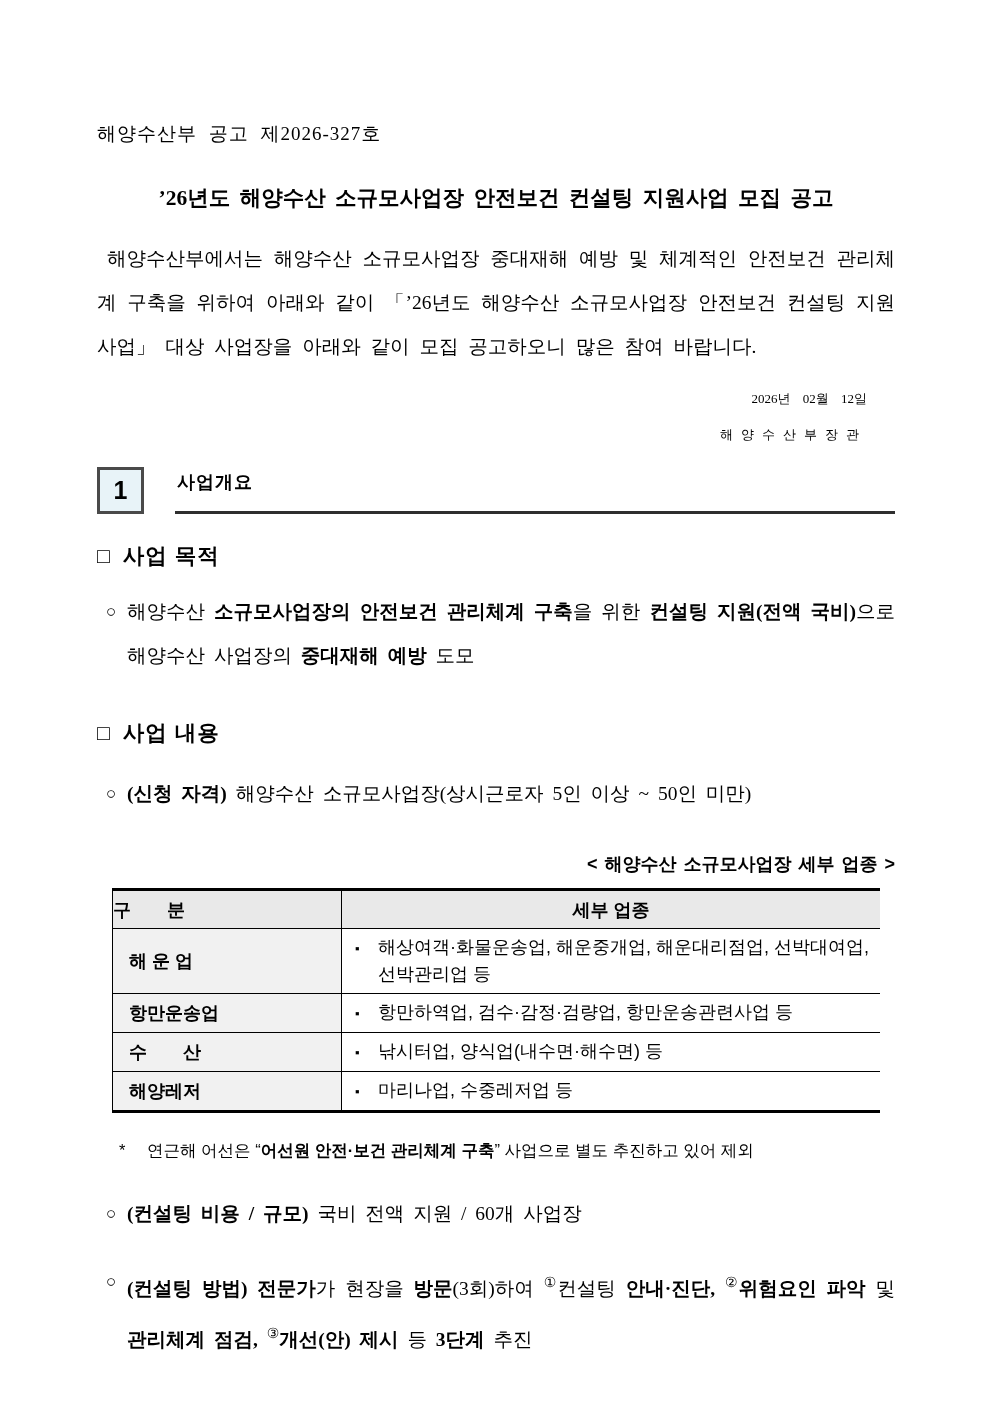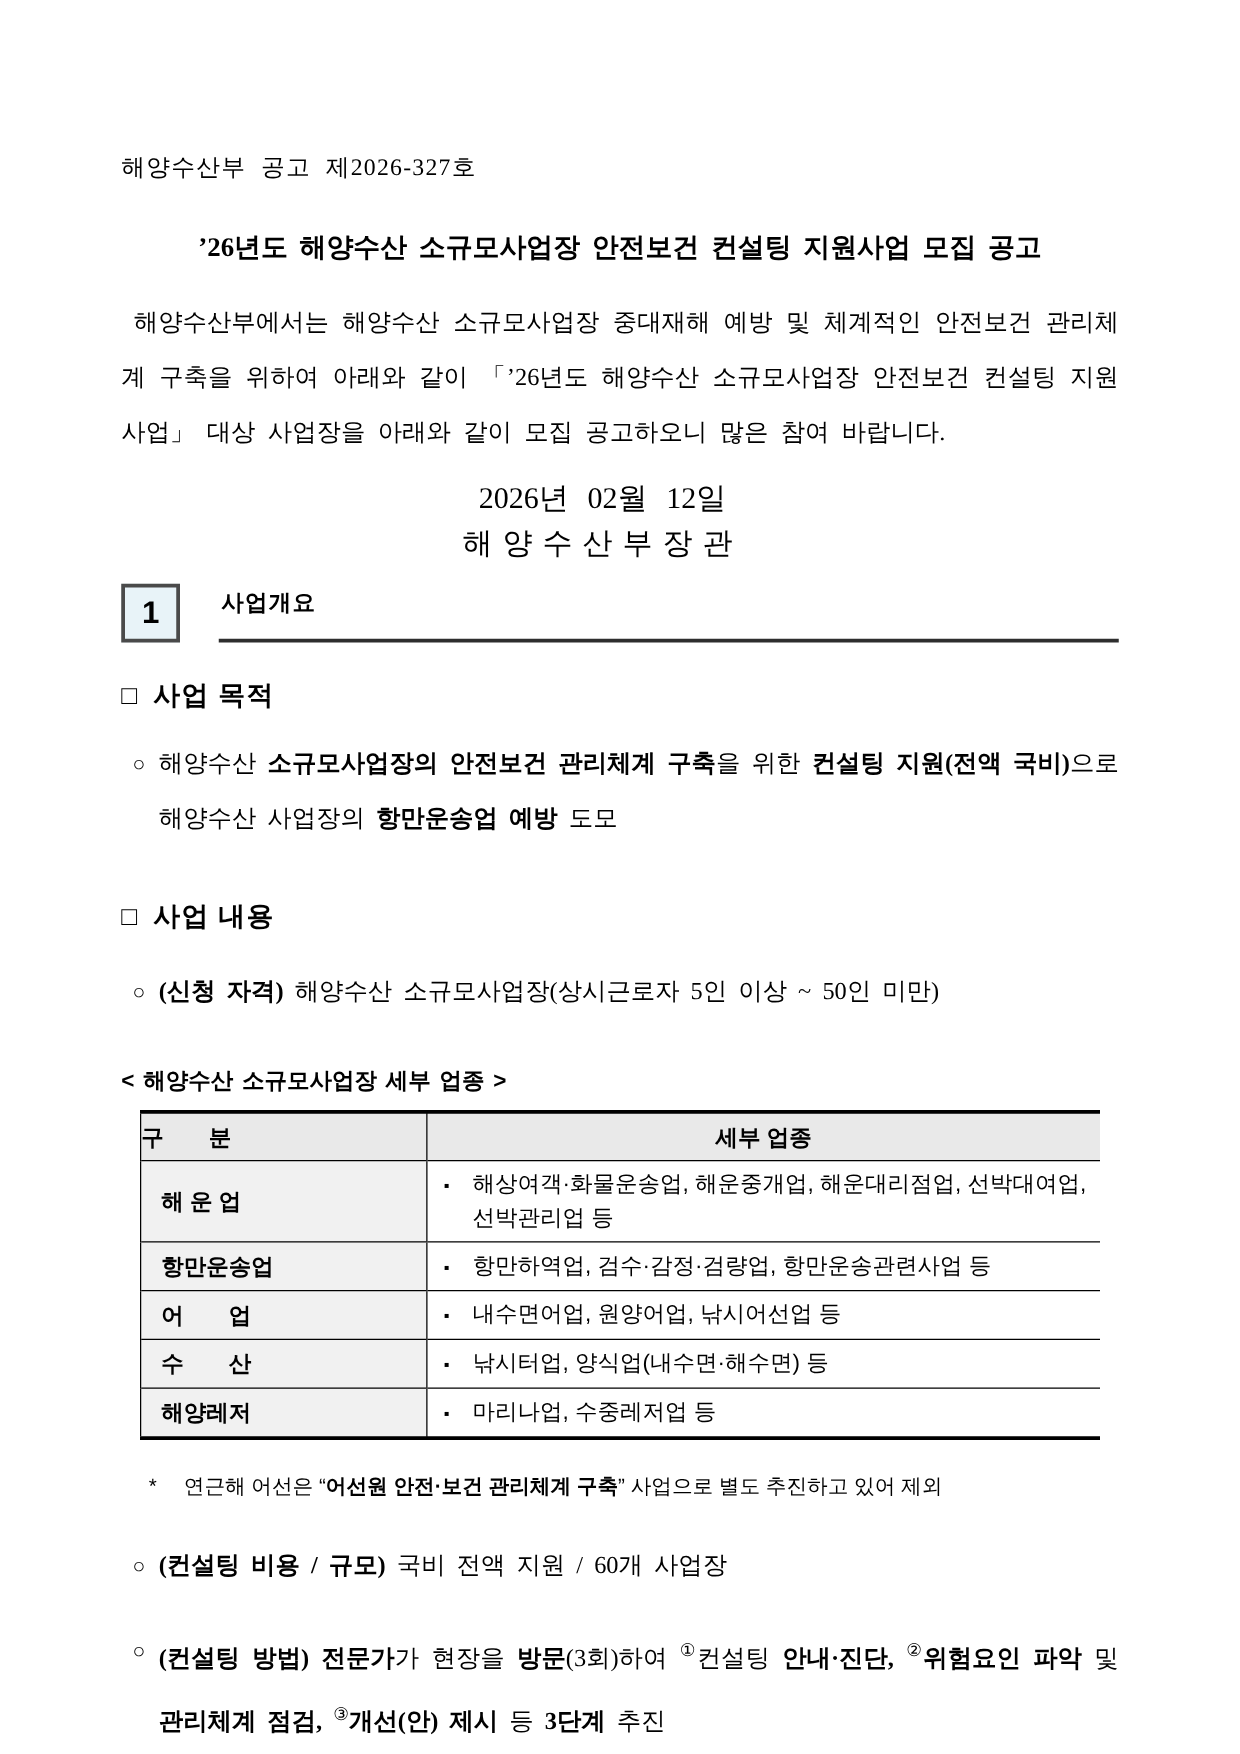--- a/index.html
+++ b/index.html
@@ -12,21 +12,21 @@
 
   .notice-number { padding-top:121px; font-size:19px; letter-spacing:1px; word-spacing:6px; }
 
   .doc-title { margin-top:36px; text-align:center; font-weight:bold; font-size:21.5px; word-spacing:4px; }
 
   .intro {
     margin-top:25px; font-size:19.5px; line-height:44px;
     text-align:justify; text-indent:10px; word-spacing:5px;
   }
 
-  .date-block { margin-top:12px; text-align:center; padding-right:28px; font-size:24px; line-height:36px; }
+  .date-block { margin-top:12px; text-align:right; padding-right:28px; font-size:13px; line-height:36px; }
   .issue-date { word-spacing:9px; }
   .issuer { letter-spacing:8px; }
 
   .section-header { margin-top:14px; display:flex; align-items:stretch; }
   .section-num-box {
     width:47px; height:47px; flex:0 0 47px;
     background:#e8f3f8; border:3px solid #4a4a4a;
     display:flex; align-items:center; justify-content:center;
     font-family:"Liberation Sans", sans-serif; font-weight:bold; font-size:25px;
   }
@@ -46,21 +46,21 @@
   .bullet-item .btext { flex:1; text-align:justify; word-spacing:4px; }
   .bi-purpose { margin-top:20px; }
   .bi-elig { margin-top:25px; }
   .bi-cost { margin-top:30px; }
   .bi-method { margin-top:24px; }
 
   .b { font-weight:bold;text-align:right; }
   .sup { vertical-align:super; font-size:0.72em; }
 
   .table-title {
-    margin-top:36px; text-align:left;
+    margin-top:36px; text-align:right;
     font-family:"Liberation Sans", sans-serif; font-weight:bold; font-size:18px; word-spacing:2px;
   }
   .table-wrap { margin:12px 0 0 15px; width:768px; }
   table { width:100%; border-collapse:collapse; font-family:"Liberation Sans", sans-serif; font-size:18px; }
   table { border-top:3px solid #000; border-bottom:3px solid #000; }
   th, td { border-top:1.5px solid #000; }
   th { background:#e9e9e9; height:39px; font-weight:bold; }
   td.cat, th.cat-h { width:229px; border-left:1.5px solid #000; border-right:1.5px solid #000; text-align:left; white-space:pre; }
   td.cat { background:#f1f1f1; font-weight:bold; padding:5px 16px; }
   td.ind { padding:5px 0 5px 13px; line-height:27px; }
@@ -95,21 +95,21 @@
     </div>
   </div>
 
   <div class="h2 h2-purpose">
     <span class="sq">□</span>
     <span>사업 목적</span>
   </div>
 
   <div class="bullet-item bi-purpose">
     <span class="marker">○</span>
-    <span class="btext"><span>해양수산 </span><span class="b">소규모사업장의</span><span> </span><span class="b">안전보건 관리체계 구축</span><span>을 위한 </span><span class="b">컨설팅 지원(전액 국비)</span><span>으로 해양수산 사업장의 </span><span class="b">항만운송업 예방</span><span> 도모</span></span>
+    <span class="btext"><span>해양수산 </span><span class="b">소규모사업장의</span><span> </span><span class="b">안전보건 관리체계 구축</span><span>을 위한 </span><span class="b">컨설팅 지원(전액 국비)</span><span>으로 해양수산 사업장의 </span><span class="b">중대재해 예방</span><span> 도모</span></span>
   </div>
 
   <div class="h2 h2-content">
     <span class="sq">□</span>
     <span>사업 내용</span>
   </div>
 
   <div class="bullet-item bi-elig">
     <span class="marker">○</span>
     <span class="btext"><span class="b">(신청 자격)</span><span> 해양수산 소규모사업장(상시근로자 5인 이상 ~ 50인 미만)</span></span>
@@ -132,29 +132,20 @@
             <span class="ltext">해상여객·화물운송업, 해운중개업, 해운대리점업, 선박대여업, 선박관리업 등</span>
           </div>
         </td>
       </tr>
       <tr>
         <td class="cat">항만운송업</td>
         <td class="ind">
           <div class="cellflex">
             <span class="lb">▪</span>
             <span class="ltext">항만하역업, 검수·감정·검량업, 항만운송관련사업 등</span>
-          </div>
-        </td>
-      </tr>
-      <tr>
-        <td class="cat">어　　업</td>
-        <td class="ind">
-          <div class="cellflex">
-            <span class="lb">▪</span>
-            <span class="ltext">내수면어업, 원양어업, 낚시어선업 등</span>
           </div>
         </td>
       </tr>
       <tr>
         <td class="cat">수　　산</td>
         <td class="ind">
           <div class="cellflex">
             <span class="lb">▪</span>
             <span class="ltext">낚시터업, 양식업(내수면·해수면) 등</span>
           </div>

